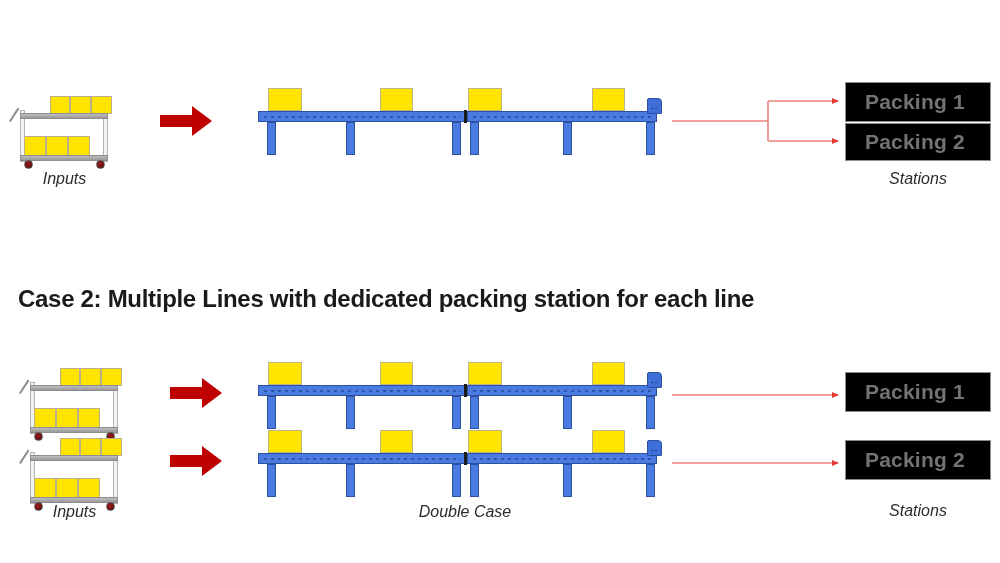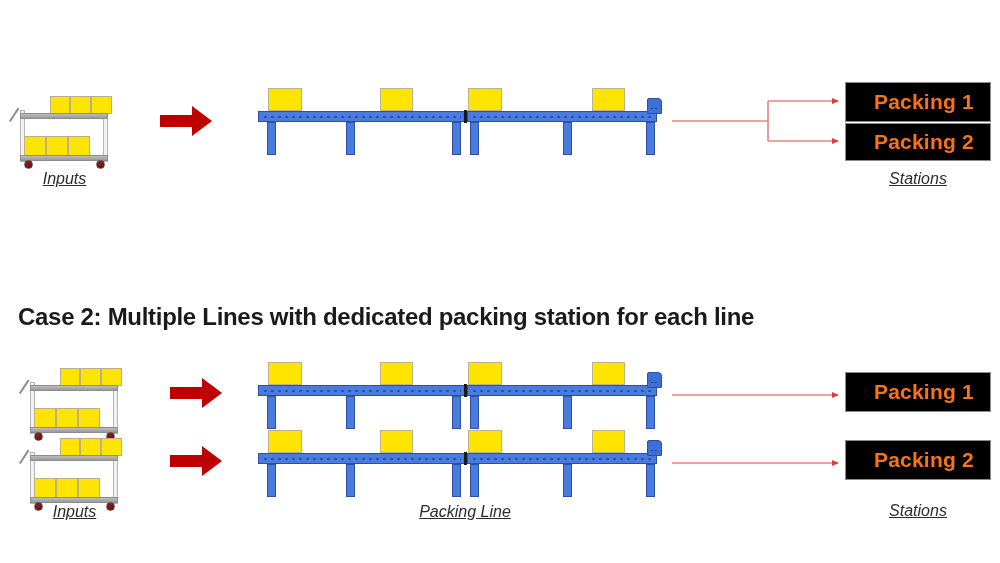--- a/index.html
+++ b/index.html
@@ -16,31 +16,30 @@
   
   .case-title {
     position:absolute;
     font-weight:bold;
     font-size:24px;
     color:#1a1a1a;
     letter-spacing:-0.3px;
     white-space:nowrap;
   }
   #case1-title { left:18px; top:27px; }
-  #case2-title { left:18px; top:303px;text-align:right; }
+  #case2-title { left:18px; top:285px;text-align:right; }
 
   
   .caption {
     position:absolute;
     font-style:italic;
     font-size:16px;
     color:#2b2b2b;
     text-align:center;
     white-space:nowrap;
-    text-decoration:underline;
   }
   .caption.two-line { line-height:1.42; }
 
   
   .cart { position:absolute; }
   .cart .frame-top,
   .cart .frame-bottom {
     position:absolute; left:8px; width:88px; height:6px;
     background:linear-gradient(#bdbdbd,#9a9a9a);
     border:1px solid #8d8d8d;
@@ -125,26 +124,26 @@
     width:9px; height:3px;
     background-image:radial-gradient(circle,#23407f 0 1px, transparent 1.1px);
     background-size:4px 3px;
   }
 
   
   .packing {
     position:absolute;
     background:#000000;
     border:1px solid #8c8c8c;
-    color:#f97316;
+    color:#737373;
     font-weight:bold;
     font-size:21px;
     display:flex;
     align-items:center;
-    padding-left:28px;
+    padding-left:19px;
     letter-spacing:0.2px;
   }
 
   
   .connectors {
     position:absolute; left:0; top:0;
     width:1000px; height:563px;
     pointer-events:none;
   }
 </style>
@@ -305,21 +304,21 @@
     <div class="seam" style="left:206px; top:22px; height:13px;"></div>
     <div class="leg" style="left:9px;   top:34px; height:33px;"></div>
     <div class="leg" style="left:88px;  top:34px; height:33px;"></div>
     <div class="leg" style="left:194px; top:34px; height:33px;"></div>
     <div class="leg" style="left:212px; top:34px; height:33px;"></div>
     <div class="leg" style="left:305px; top:34px; height:33px;"></div>
     <div class="leg" style="left:388px; top:34px; height:33px;"></div>
     <div class="end-head" style="left:389px; top:10px;"></div>
   </div>
 
-  <div class="caption" style="left:385px; top:503px; width:160px;">Packing Line</div>
+  <div class="caption" style="left:385px; top:503px; width:160px;">Double Case</div>
 
   <div class="packing" style="left:845px; top:372px; width:146px; height:40px;">Packing 1</div>
   <div class="packing" style="left:845px; top:440px; width:146px; height:40px;">Packing 2</div>
 
   <div class="caption two-line" style="left:845px; top:500px; width:146px;">
     <div>Stations</div>
   </div>
 
   <svg class="connectors">
     <defs>

